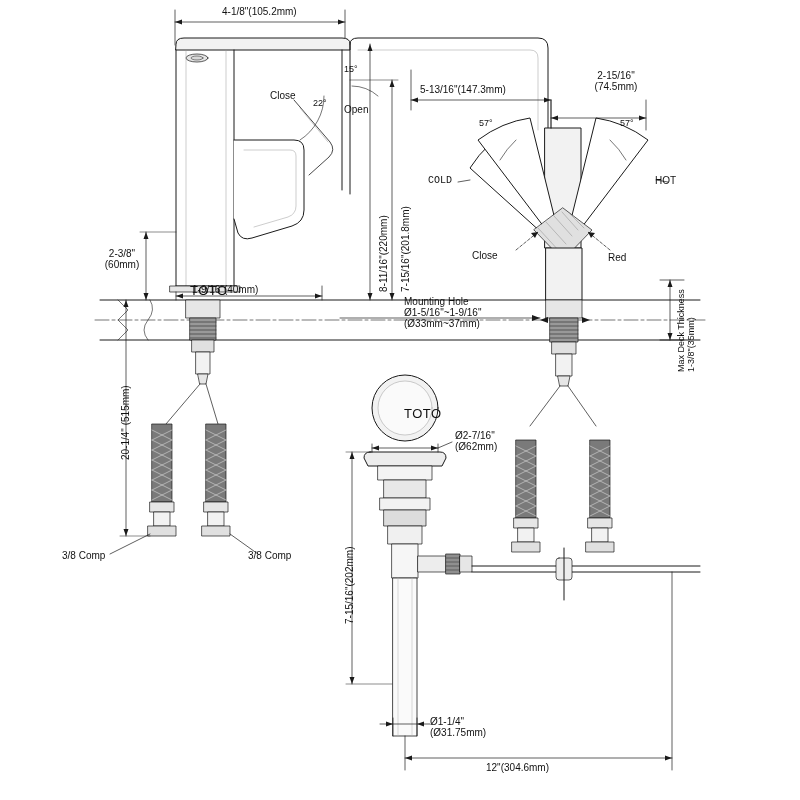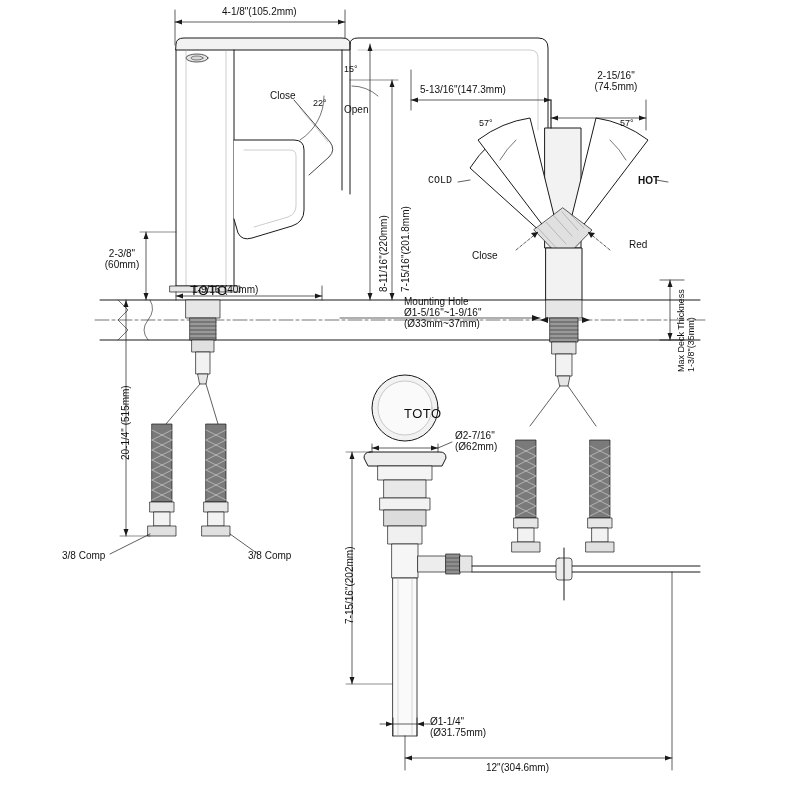--- a/index.html
+++ b/index.html
@@ -403,23 +403,23 @@
   <div class="lbl" style="left:270px; top:90px;">Close</div>
   <div class="lbl" style="left:344px; top:104px;">Open</div>
 
   <div class="lbl" style="left:420px; top:84px;">5-13/16"(147.3mm)</div>
   <div class="lbl ctr two" style="left:578px; top:70px; width:76px;">2-15/16"
 (74.5mm)</div>
 
   <div class="lbl small" style="left:479px; top:118px;">57°</div>
   <div class="lbl small" style="left:620px; top:118px;">57°</div>
   <div class="lbl" style="left:428px; top:175px;font-family:Liberation Mono, monospace;">COLD</div>
-  <div class="lbl" style="left:638px; top:175px;font-weight:bold;">HOT</div>
+  <div class="lbl" style="left:655px; top:175px;">HOT</div>
   <div class="lbl" style="left:472px; top:250px;">Close</div>
-  <div class="lbl" style="left:608px; top:239px;margin-left:21px;">Red</div>
+  <div class="lbl" style="left:608px; top:252px;">Red</div>
 
   <div class="lbl vert" style="left:378px; top:292px;">8-11/16"(220mm)</div>
   <div class="lbl vert" style="left:400px; top:292px;">7-15/16"(201.8mm)</div>
 
   <div class="lbl ctr two" style="left:100px; top:248px; width:44px;">2-3/8"
 (60mm)</div>
   <div class="lbl" style="left:192px; top:284px;">1-9/16"(40mm)</div>
 
   <div class="lbl two" style="left:404px; top:296px; line-height:11px;">Mounting Hole
 Ø1-5/16"~1-9/16"

